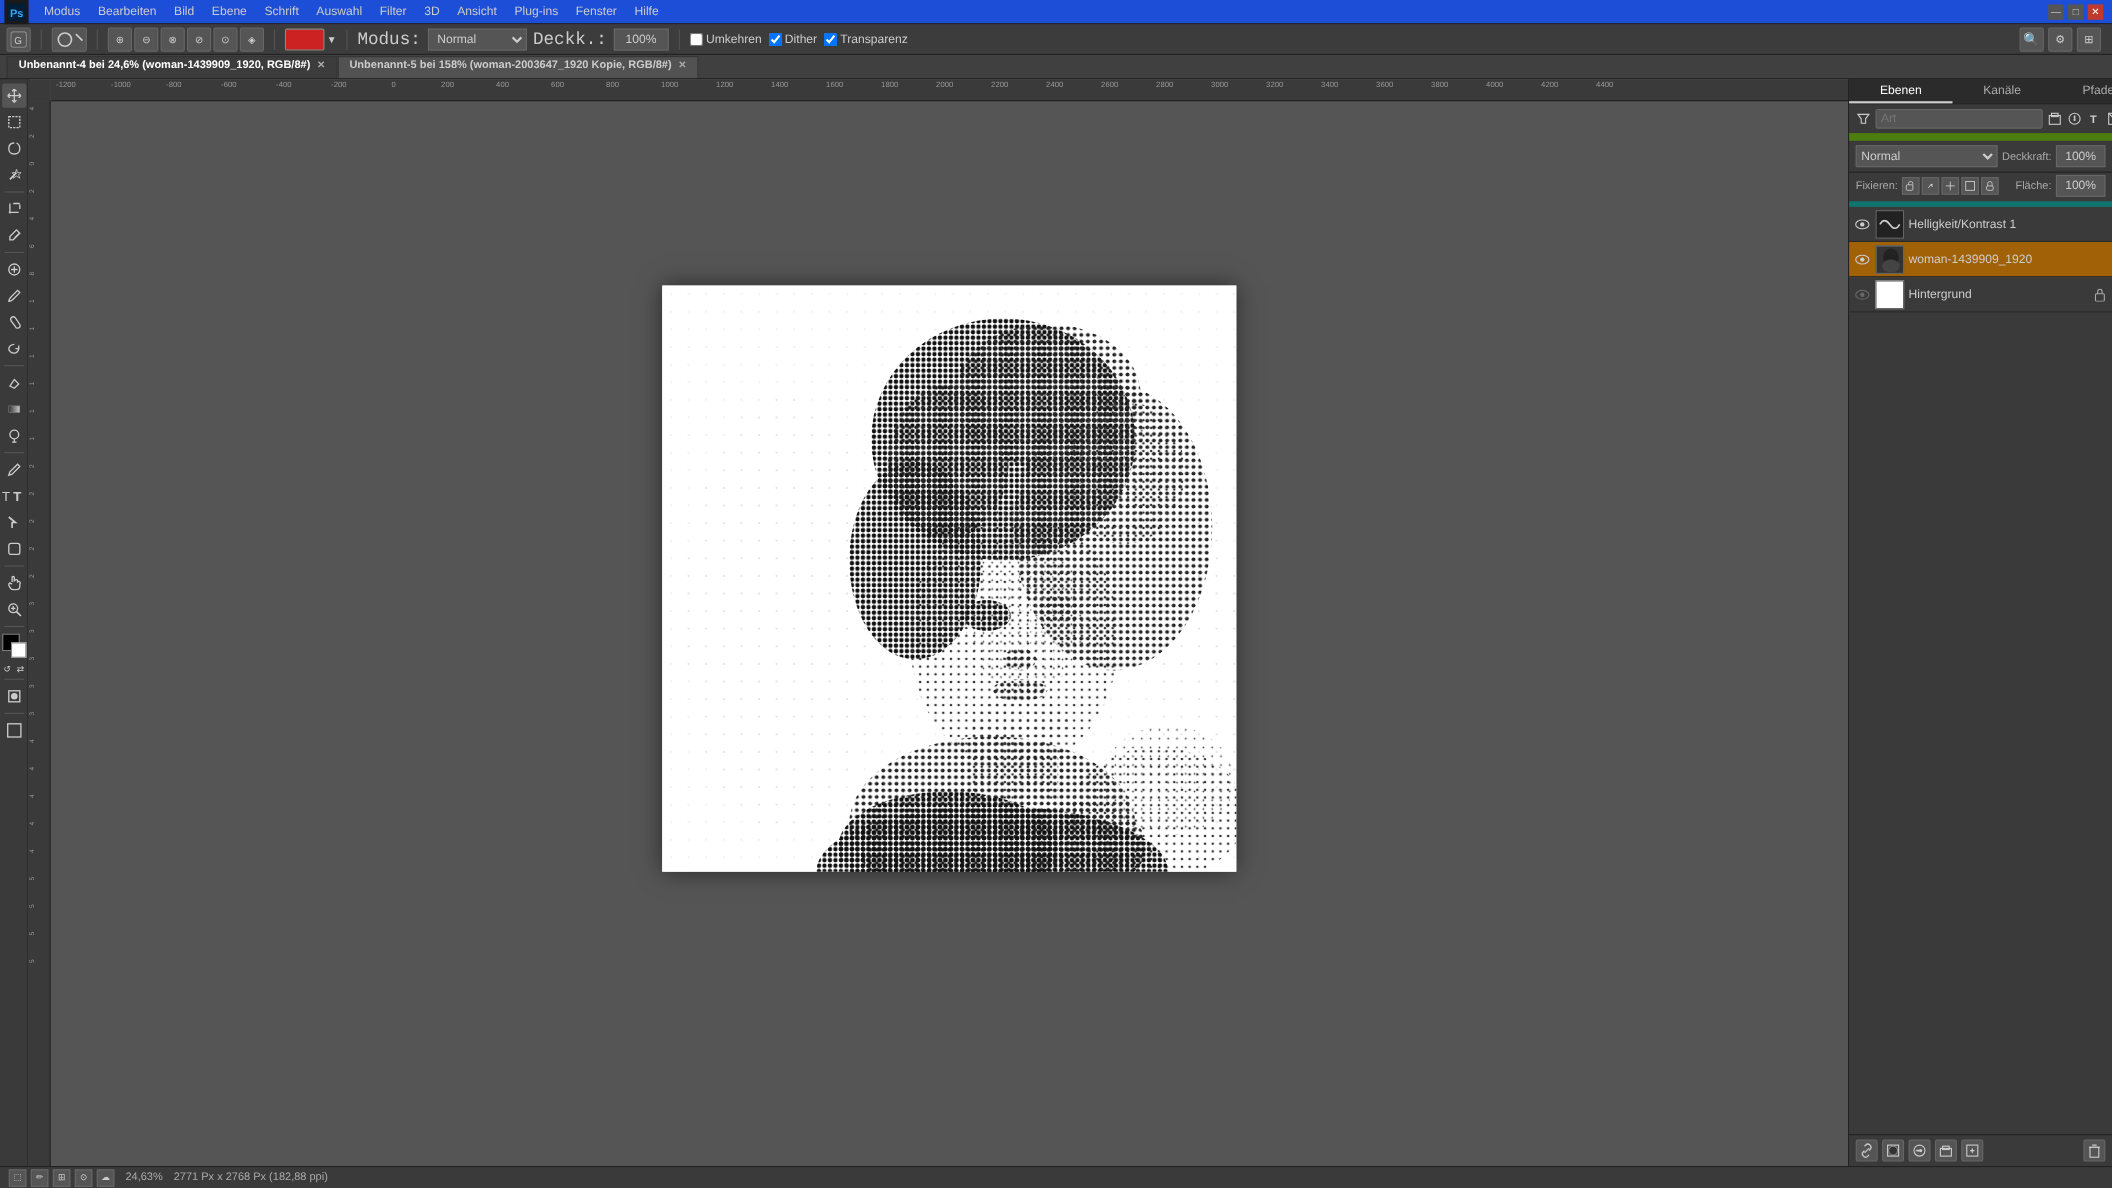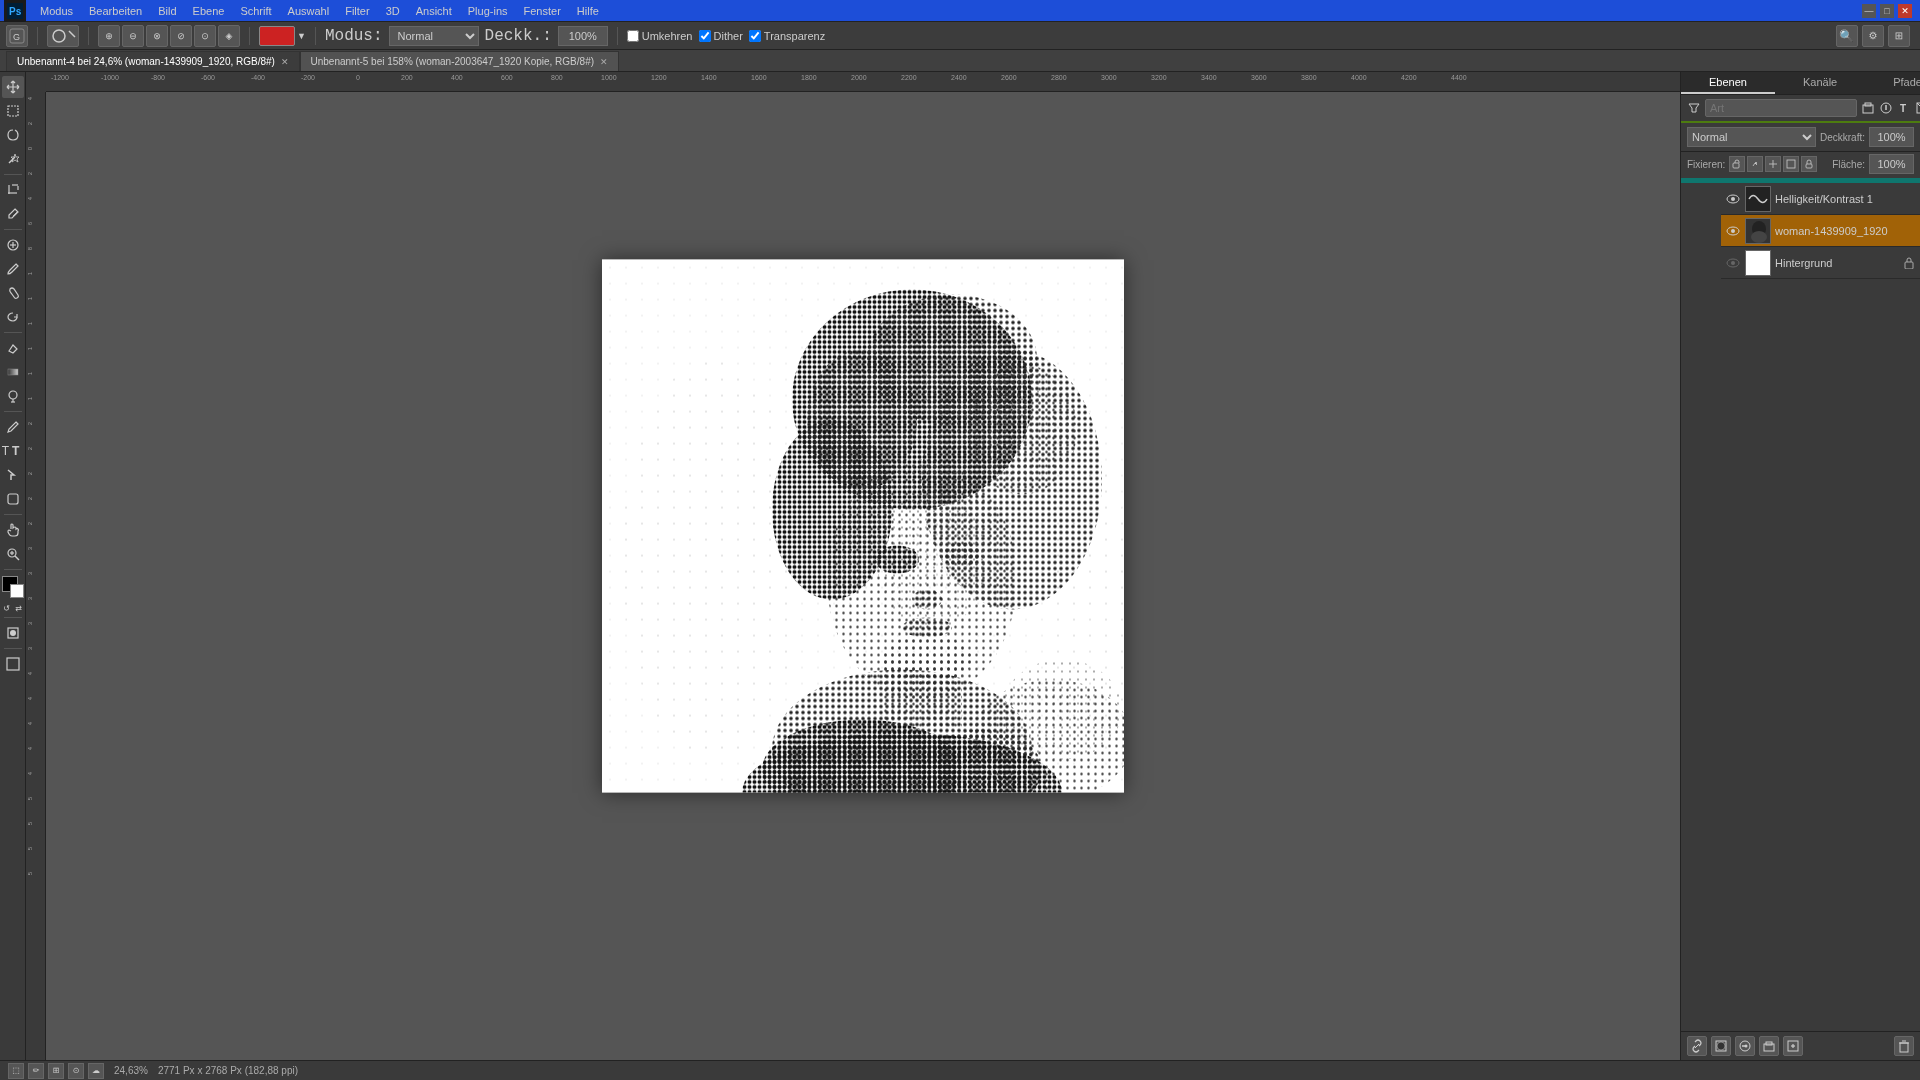--- a/index.html
+++ b/index.html
@@ -18,21 +18,21 @@
     .opt-input { background: #555; border: 1px solid #666; color: #ccc; font-size: 11px; height: 20px; width: 50px; padding: 0 4px; text-align: center; }
     .opt-checkbox-wrap { display: flex; align-items: center; gap: 3px; font-size: 11px; color: #ccc; }
     .opt-checkbox-wrap input { width: 12px; height: 12px; }
     .color-swatch { width: 36px; height: 20px; background: #cc2222; border: 1px solid #888; cursor: pointer; border-radius: 2px; }
     .swatch-wrap { display: flex; align-items: center; gap: 2px; }
     .swatch-arrow { font-size: 9px; color: #ccc; cursor: pointer; }
     .divider-v { width: 1px; height: 18px; background: #555; margin: 0 3px; }
 
     
     #tabsbar { background: #404040; height: 22px; display: flex; align-items: flex-end; padding-left: 6px; border-bottom: 1px solid #222; }
-    .tab { background: #525252; border: 1px solid #333; border-bottom: none; padding: 2px 10px; font-size: 11px; color: #ccc; cursor: pointer; display: flex; align-items: center; gap: 6px; height: 20px; }
+    .tab { background: #525252; border: 1px solid #333; border-bottom: none; padding: 2px 10px; font-size: 11px; color: #ccc; cursor: pointer; display: flex; gap: 6px; height: 20px; font-weight: bold; }
     .tab.active { background: #3c3c3c; color: #fff; }
     .tab-close { font-size: 9px; color: #aaa; cursor: pointer; }
 
     
     #main { display: flex; height: calc(1080px - 22px - 28px - 22px - 20px); }
 
     
     #toolbar { width: 26px; background: #3a3a3a; border-right: 1px solid #222; display: flex; flex-direction: column; align-items: center; padding: 4px 0; gap: 2px; overflow: hidden; }
     .tool-btn { width: 22px; height: 22px; background: transparent; border: none; cursor: pointer; display: flex; align-items: center; justify-content: center; color: #ccc; font-size: 12px; border-radius: 2px; }
     .tool-btn.active { background: #555; }
@@ -50,35 +50,35 @@
     .canvas-doc { width: 522px; height: 533px; background: white; position: relative; box-shadow: 0 0 20px rgba(0,0,0,0.5); }
 
     
     #statusbar { background: #3a3a3a; height: 20px; display: flex; align-items: center; padding: 0 8px; border-top: 1px solid #222; font-size: 10px; color: #aaa; gap: 10px; }
 
     
     #panels { width: 240px; background: #3a3a3a; border-left: 1px solid #222; display: flex; flex-direction: column; }
     #panel-tabs { display: flex; background: #2b2b2b; border-bottom: 1px solid #222; }
     .panel-tab { padding: 4px 28px; font-size: 11px; color: #aaa; cursor: pointer; border-bottom: 2px solid transparent; }
     .panel-tab.active { color: #fff; border-bottom: 2px solid #ccc; }
-    #panel-toolbar { display: flex; align-items: center; padding: 4px 6px; gap: 4px; border-bottom: 2px solid #4d7c0f; background: #3a3a3a; }
+    #panel-toolbar { display: flex; align-items: center; padding: 4px 6px; gap: 4px; border-bottom: 7px solid #4d7c0f; background: #3a3a3a; }
     .panel-tool-icon { width: 18px; height: 18px; background: transparent; border: none; cursor: pointer; display: flex; align-items: center; justify-content: center; color: #ccc; font-size: 11px; }
     .panel-search { flex: 1; background: #555; border: 1px solid #666; color: #ccc; font-size: 11px; height: 18px; padding: 0 4px; border-radius: 2px; }
     #blending-row { display: flex; align-items: center; padding: 4px 6px; gap: 4px; border-bottom: 1px solid #222; }
     .blend-select { background: #555; border: 1px solid #666; color: #ccc; font-size: 11px; height: 20px; flex: 1; }
     .opacity-label { font-size: 10px; color: #aaa; }
     .opacity-input { background: #555; border: 1px solid #666; color: #ccc; font-size: 11px; height: 20px; width: 45px; text-align: center; }
     #fill-row { display: flex; align-items: center; padding: 2px 6px 4px; gap: 4px; border-bottom: 5px solid #0f766e; }
     .fill-label { font-size: 10px; color: #aaa; }
     .fill-icons { display: flex; gap: 2px; }
     .fill-icon { width: 16px; height: 16px; background: #555; border: 1px solid #666; display: flex; align-items: center; justify-content: center; font-size: 9px; color: #ccc; cursor: pointer; }
     .fill-input { background: #555; border: 1px solid #666; color: #ccc; font-size: 11px; height: 20px; width: 45px; text-align: center; }
 
     
-    #layers-list { flex: 1; overflow-y: auto; padding-left: 40px; }
+    #layers-list { flex: 1; overflow-y: auto; }
     .layer-item { display: flex; align-items: center; height: 32px; padding: 0 4px; gap: 4px; cursor: pointer; border-bottom: 1px solid #2a2a2a; }
     .layer-item.active { background: #a16207; }
     .layer-eye { width: 16px; height: 16px; display: flex; align-items: center; justify-content: center; color: #ccc; font-size: 11px; cursor: pointer; }
     .layer-thumb { width: 26px; height: 26px; border: 1px solid #666; background: #888; flex-shrink: 0; overflow: hidden; }
     .layer-thumb-white { background: white; }
     .layer-name { font-size: 11px; color: #ccc; flex: 1; overflow: hidden; text-overflow: ellipsis; white-space: nowrap; }
     .layer-lock { width: 14px; height: 14px; display: flex; align-items: center; justify-content: center; color: #aaa; font-size: 10px; }
     .layer-thumb-adj { width: 26px; height: 26px; border: 1px solid #666; background: #222; display: flex; align-items: center; justify-content: center; flex-shrink: 0; }
 
     #layers-footer { display: flex; align-items: center; padding: 4px 6px; gap: 4px; border-top: 1px solid #222; background: #3a3a3a; }

